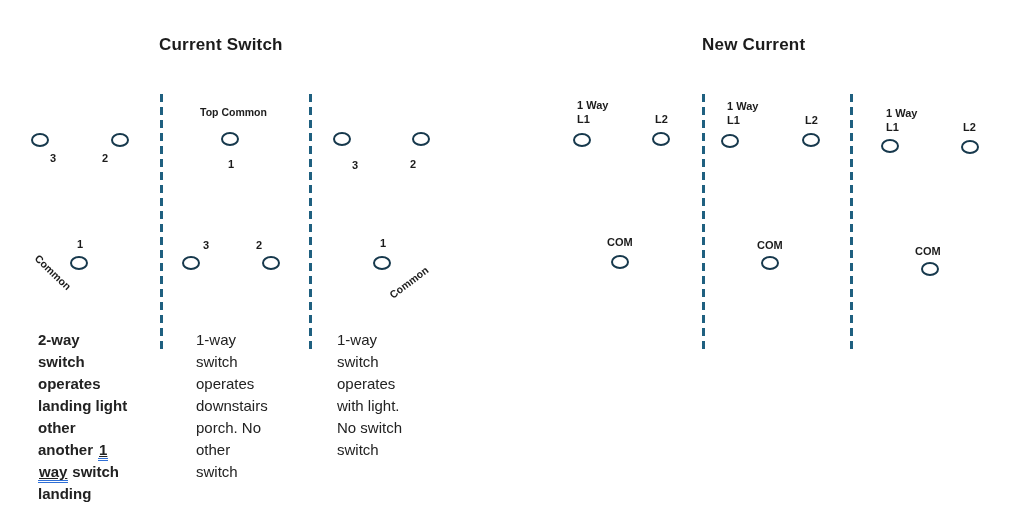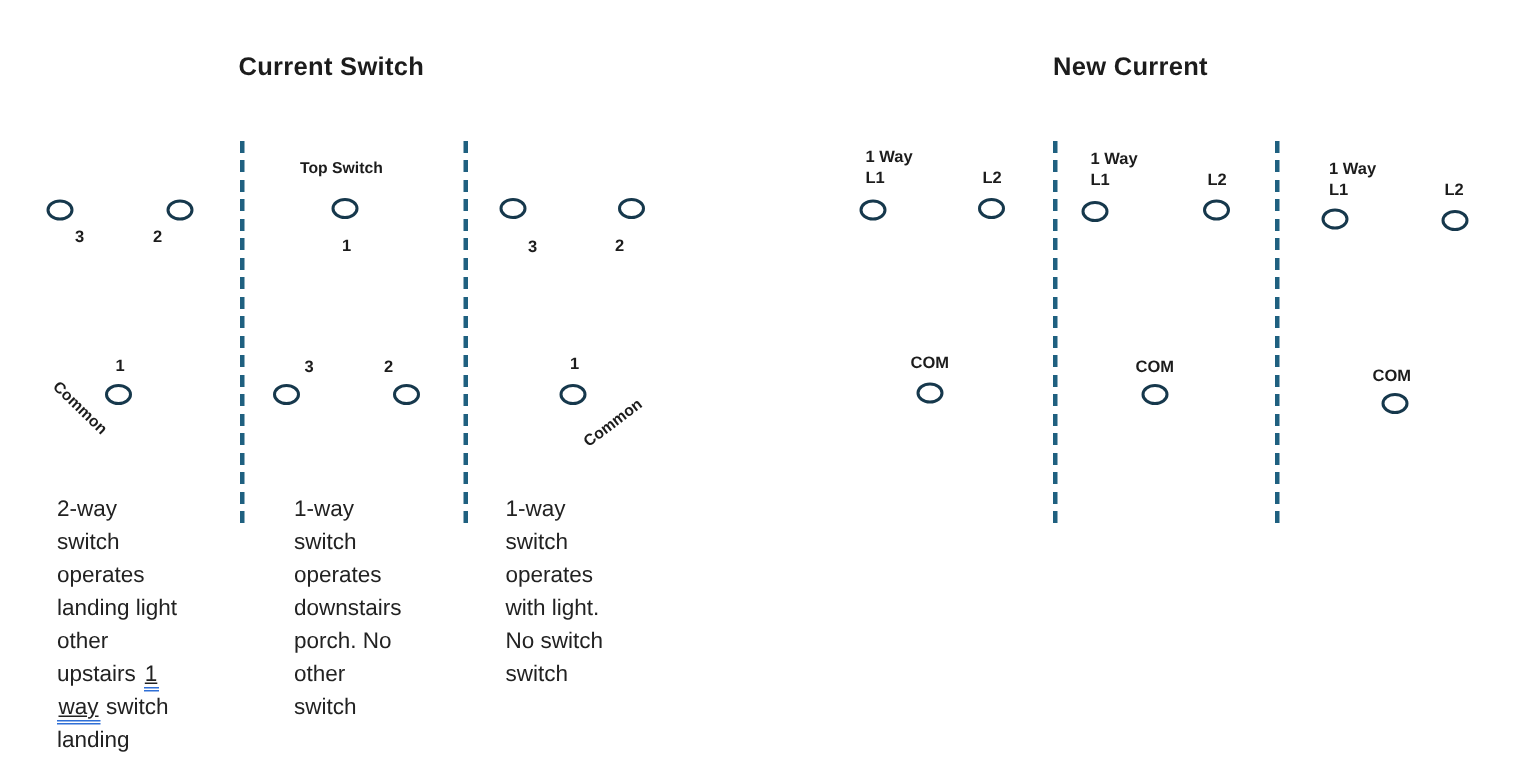--- a/index.html
+++ b/index.html
@@ -81,43 +81,43 @@
   <div class="divider" style="left:309px; top:94px; height:259px;"></div>
 
   <div class="terminal" style="left:31px; top:133px;"></div>
   <div class="tlabel" style="left:50px; top:152px;">3</div>
   <div class="terminal" style="left:111px; top:133px;"></div>
   <div class="tlabel" style="left:102px; top:152px;">2</div>
   <div class="terminal" style="left:70px; top:256px;"></div>
   <div class="tlabel" style="left:77px; top:238px;">1</div>
   <div class="tlabel rot" style="left:41px; top:252px; font-size:10.5px; transform:rotate(44deg);">Common</div>
 
-  <div class="tlabel" style="left:200px; top:106px; font-size:10.5px;">Top Switch</div>
+  <div class="tlabel" style="left:200px; top:106px; font-size:10.5px;">Top Common</div>
   <div class="terminal" style="left:221px; top:132px;"></div>
   <div class="tlabel" style="left:228px; top:158px;">1</div>
   <div class="terminal" style="left:182px; top:256px;"></div>
   <div class="tlabel" style="left:203px; top:239px;">3</div>
   <div class="terminal" style="left:262px; top:256px;"></div>
   <div class="tlabel" style="left:256px; top:239px;">2</div>
 
   <div class="terminal" style="left:333px; top:132px;"></div>
   <div class="tlabel" style="left:352px; top:159px;">3</div>
   <div class="terminal" style="left:412px; top:132px;"></div>
   <div class="tlabel" style="left:410px; top:158px;">2</div>
   <div class="terminal" style="left:373px; top:256px;"></div>
   <div class="tlabel" style="left:380px; top:237px;">1</div>
   <div class="tlabel rot" style="left:387px; top:291px; font-size:10.5px; transform:rotate(-37deg);">Common</div>
 
-  <div class="desc" style="left:38px; top:329px;">
+  <div class="desc" style="left:38px; top:329px;font-weight:bold;">
     <div>2-way</div>
     <div>switch</div>
     <div>operates</div>
     <div>landing light</div>
     <div>other</div>
-    <div><span>upstairs</span><span class="u-word sp">1</span></div>
+    <div><span>another</span><span class="u-word sp">1</span></div>
     <div><span class="u-word">way</span><span class="sp2">switch</span></div>
     <div>landing</div>
   </div>
 
   <div class="desc" style="left:196px; top:329px;">
     <div>1-way</div>
     <div>switch</div>
     <div>operates</div>
     <div>downstairs</div>
     <div>porch. No</div>

